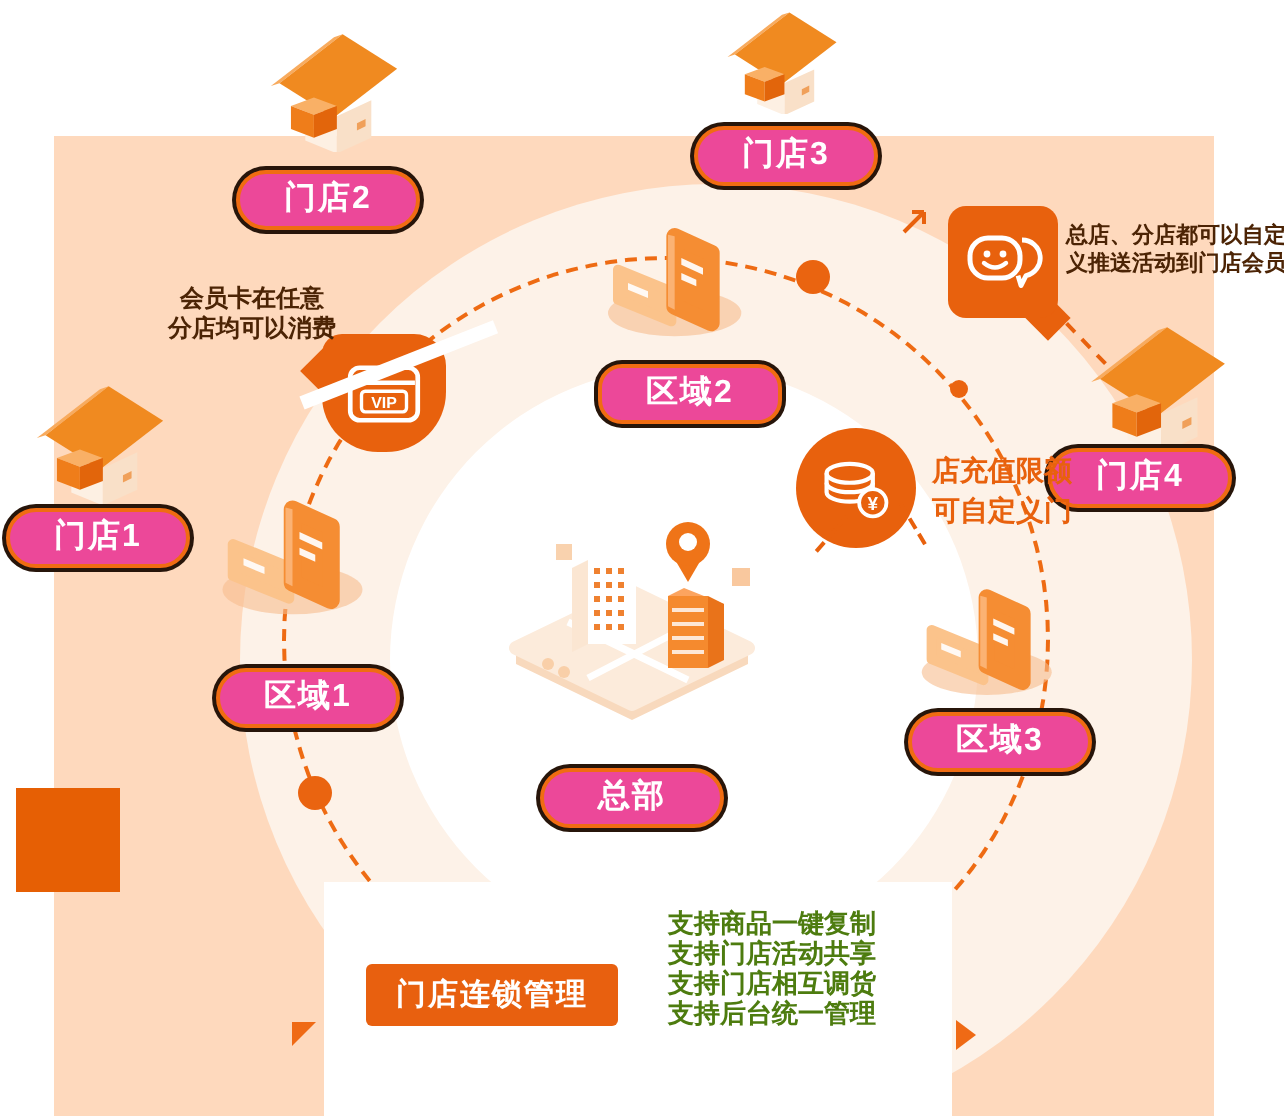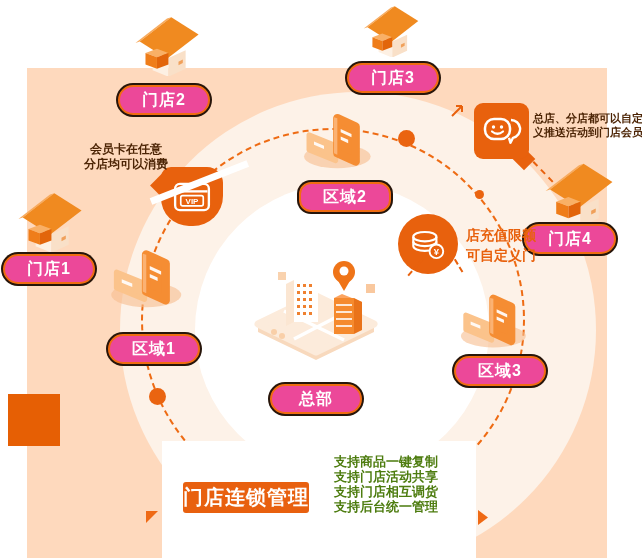--- a/index.html
+++ b/index.html
@@ -65,21 +65,21 @@
   .h4p{left:541px;top:156px;width:76px;height:70px;}
   .bld{width:80px;height:66px;}
   .b2p{left:299px;top:106px;}
   .b1p{left:106px;top:242px;width:84px;height:69px;}
   .b3p{left:456px;top:287px;width:78px;height:64px;}
   .cityp{left:250px;top:258px;width:132px;height:104px;}
 
   
   .card{left:162px;top:441px;width:314px;height:117px;background:#fff;}
   .panel-btn{position:absolute;left:21px;top:41px;width:126px;height:31px;background:#e8600f;border-radius:3px;
-             color:#fff;font-size:20px;font-weight:bold;text-align:center;line-height:31px;letter-spacing:1px;}
+             color:#fff;font-size:15px;font-weight:bold;text-align:center;line-height:31px;letter-spacing:1px;}
   .features{position:absolute;left:172px;top:13px;}
   .feature-line{font-size:13px;font-weight:bold;color:#4d7c0f;line-height:15px;white-space:nowrap;}
 </style>
 </head>
 <body>
 
 <svg width="0" height="0" style="position:absolute" aria-hidden="true">
   <defs>
     <symbol id="sym-house" viewBox="0 0 100 92">
       <polygon points="30,58 30,84 52,93 52,67" fill="#fdf0e3"></polygon>

